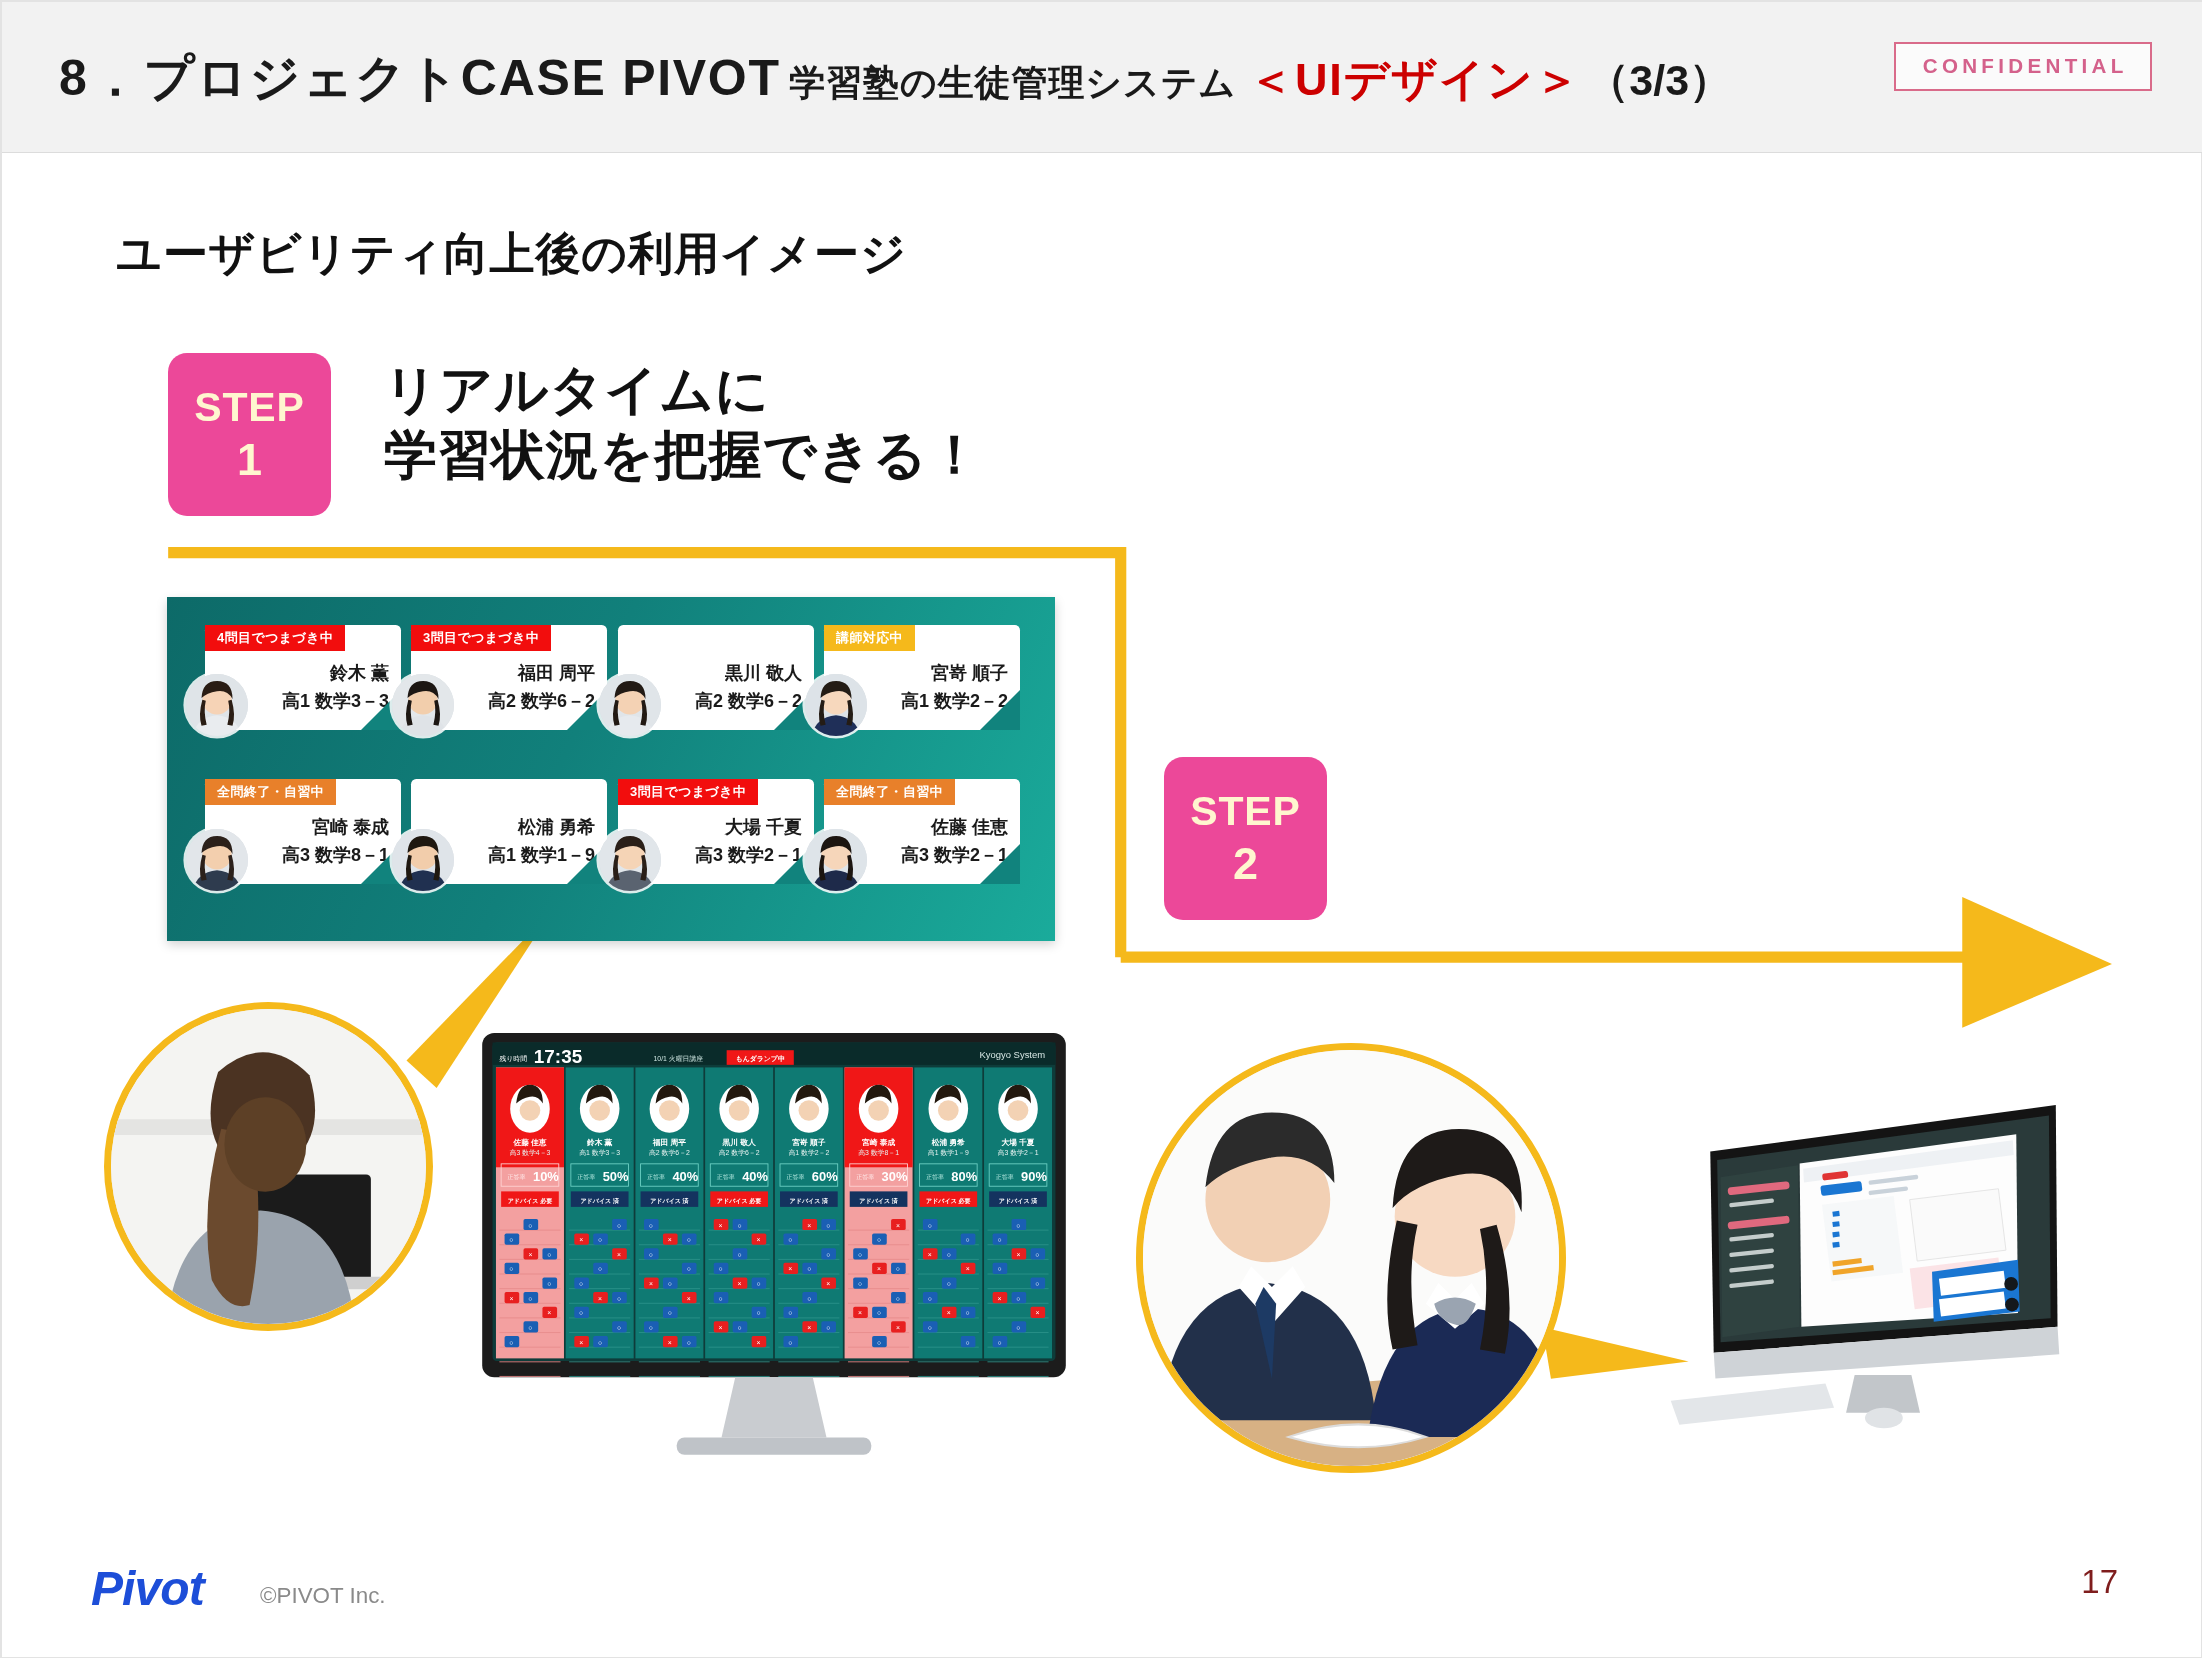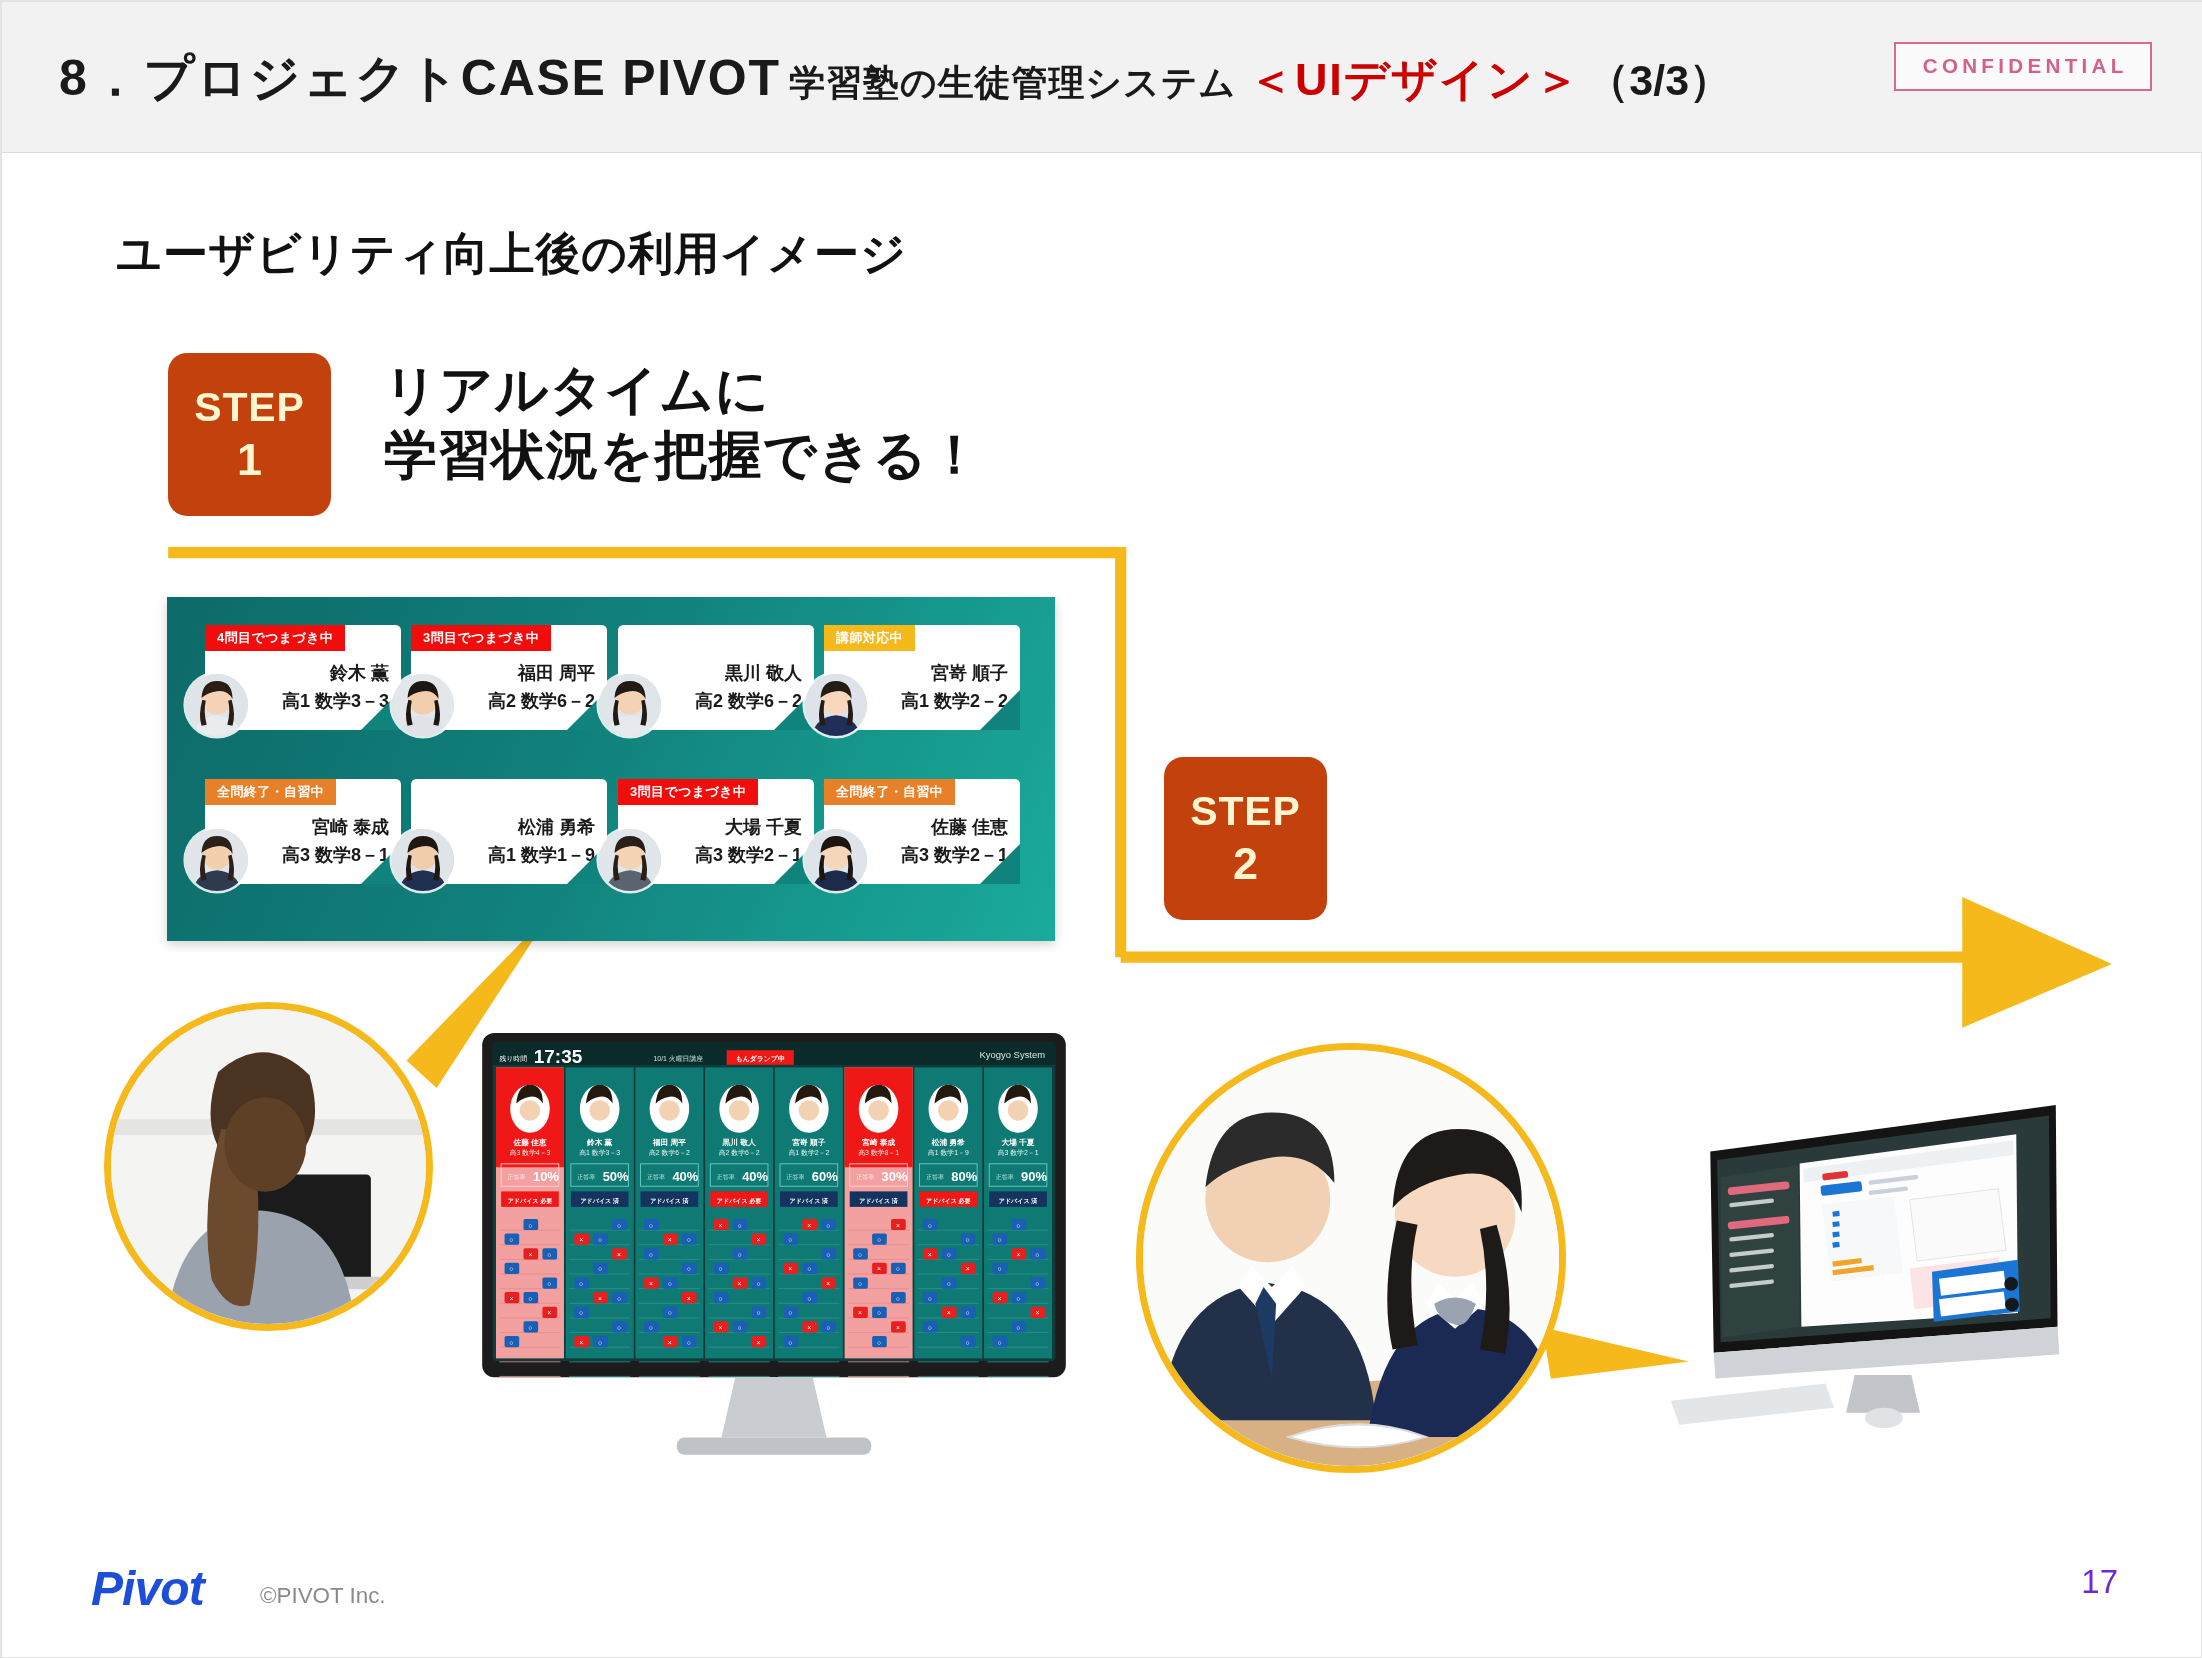--- a/index.html
+++ b/index.html
@@ -64,21 +64,21 @@
   
   .subtitle {
     position: absolute; left: 114px; top: 222px;
     font-size: 45px; font-weight: 700; color: #111;
     letter-spacing: 0.9px;
   }
 
   
   .step-badge {
     position: absolute;
-    background: #c2410c;
+    background: #ec4899;
     border-radius: 19px;
     color: #fff6cf;
     text-align: center;
     display: flex; flex-direction: column;
     align-items: center; justify-content: center;
   }
   .step-badge .s-word {
     font-size: 41px; font-weight: 700; letter-spacing: 0.9px;
     line-height: 1;
   }
@@ -172,21 +172,21 @@
     position: absolute; left: 89px; top: 1559px;
     font-size: 48px; font-weight: 700; font-style: italic;
     color: #1d4ed8; letter-spacing: -0.9px;
   }
   .footer-copy {
     position: absolute; left: 258px; top: 1581px;
     font-size: 22.4px; color: #8a8a8a;
   }
   .page-num {
     position: absolute; right: 83px; top: 1561px;
-    font-size: 33px; color: #6d28d9;
+    font-size: 33px; color: #7f1d1d;
   }
 </style>
 </head>
 <body>
 
 <div id="slide">
 
   <div class="header">
     <div class="header-title">
       <span class="t-num">8．</span><span class="t-main">プロジェクトCASE PIVOT</span><span class="t-sub">学習塾の生徒管理システム</span><span class="t-red">＜UIデザイン＞</span><span class="t-page">（3/3）</span>

